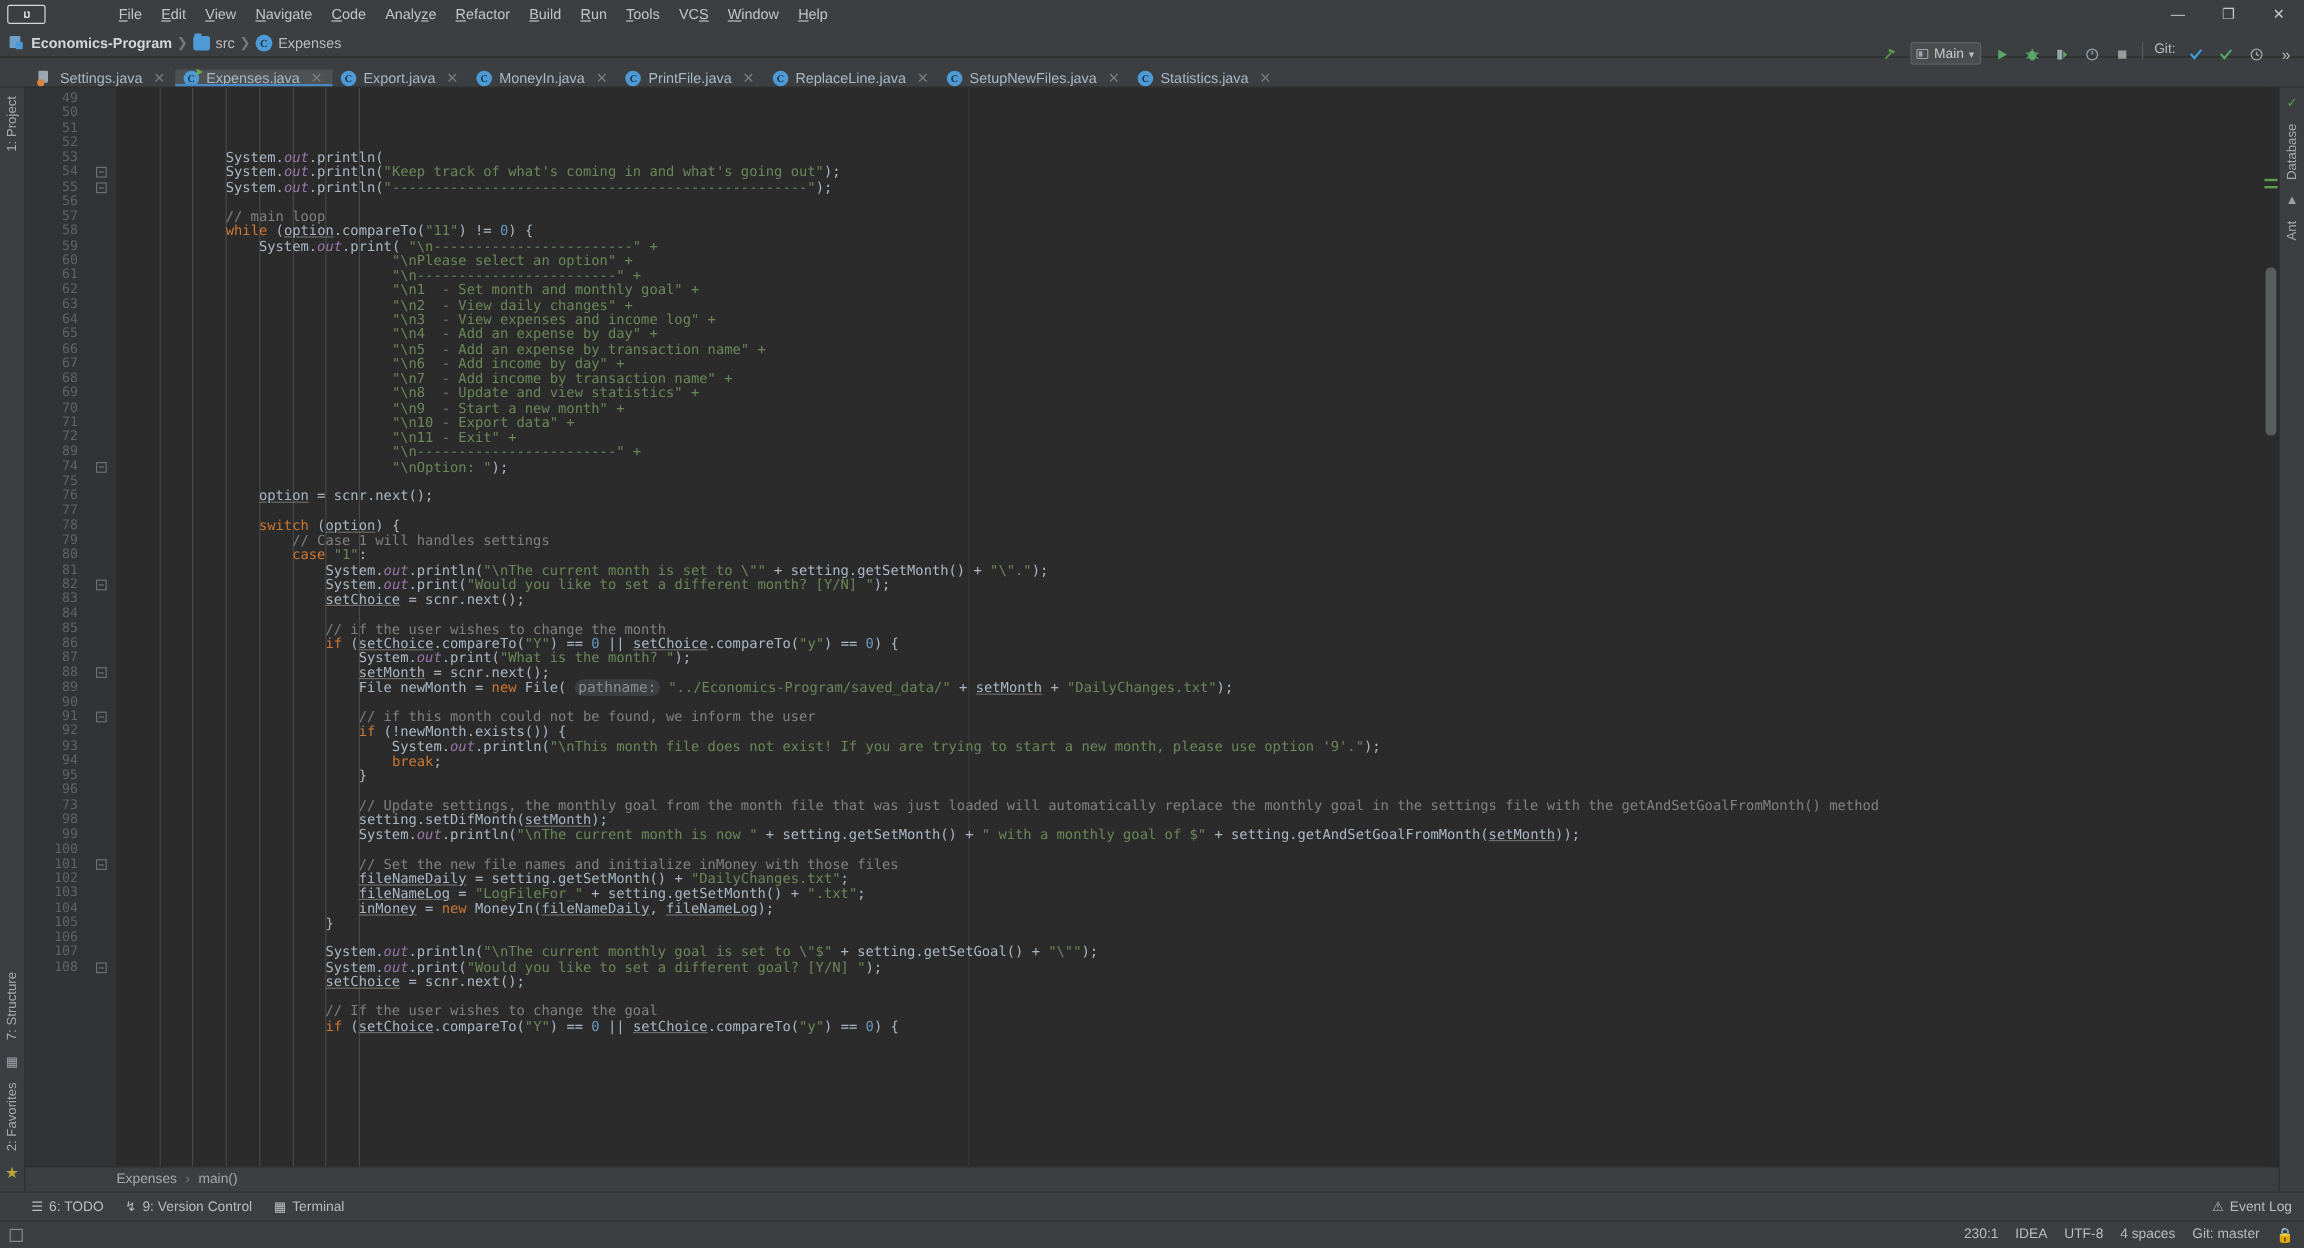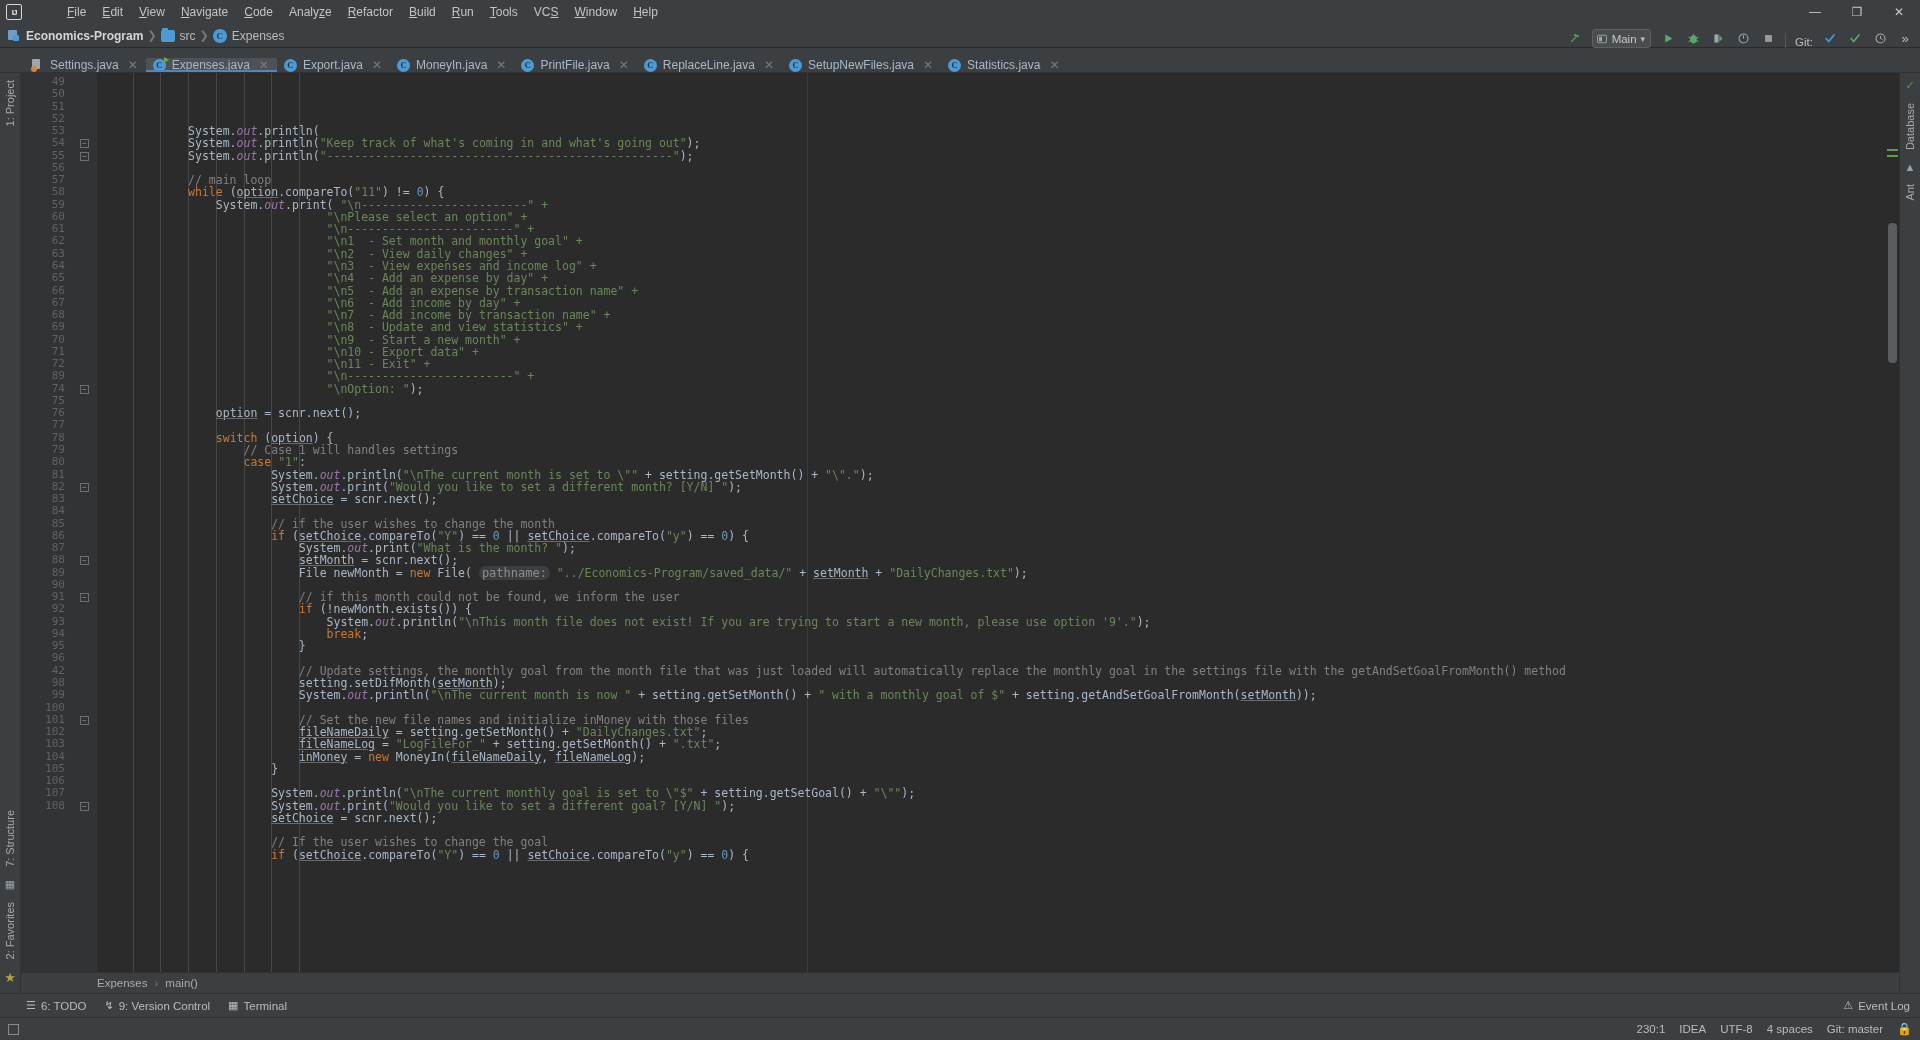--- a/index.html
+++ b/index.html
@@ -15,21 +15,21 @@
   
   .titlebar {
     height: 24px; min-height: 24px;
     background: #3c3f41;
     display: flex; align-items: center;
     font-size: 11.5px; color: #bbbbbb;
     padding-left: 6px;
     position: relative;
   }
   .ij-logo {
-    width: 16px; height: 16px; margin-right: 8px;
+    width: 32px; height: 16px; margin-right: 24px;
     border: 1.5px solid #d8d8d8; border-radius: 2px;
     display: flex; align-items: center; justify-content: center;
     font-size: 8px; font-weight: bold; color: #e8e8e8;
     font-family: Liberation Sans, sans-serif; letter-spacing: -1px;
   }
   .menu-item {
     padding: 3px 8px; color: #c4c4c4; font-size: 12px;
     cursor: default; white-space: nowrap;
   }
   .menu-item u { text-decoration: underline; }
@@ -78,22 +78,22 @@
     background:#4e9ad4; border-radius:1px 1px 0 0;
   }
   .icon-class {
     width: 14px; height: 14px; border-radius: 50%;
     background: #4e9ad4; color: #1c3a52; font-size: 9px; font-weight: bold;
     display: flex; align-items: center; justify-content: center;
     font-family: "Liberation Serif", serif;
   }
 
   .toolbar-right {
-    position: absolute; right: 4px; top: 0; height: 24px;
-    display: flex; align-items: flex-end; gap: 3px;
+    position: absolute; right: 4px; top: 11px; height: 24px;
+    display: flex; align-items: flex-start; gap: 3px;
   }
   .tb-btn {
     width: 22px; height: 20px; display: flex; align-items: center; justify-content: center;
     border-radius: 3px;
   }
   .runcfg {
     display: flex; align-items: center; gap: 4px;
     height: 19px; padding: 0 5px 0 3px;
     border: 1px solid #5e6060; border-radius: 3px;
     background: #4a4d4e; font-size: 11.5px; color: #c8c8c8;
@@ -471,21 +471,21 @@
           <div class="gline">87</div>
           <div class="gline">88<div class="fold">−</div></div>
           <div class="gline">89</div>
           <div class="gline">90</div>
           <div class="gline">91<div class="fold">−</div></div>
           <div class="gline">92</div>
           <div class="gline">93</div>
           <div class="gline">94</div>
           <div class="gline">95</div>
           <div class="gline">96</div>
-          <div class="gline">42</div>
+          <div class="gline">73</div>
           <div class="gline">98</div>
           <div class="gline">99</div>
           <div class="gline">100</div>
           <div class="gline">101<div class="fold">−</div></div>
           <div class="gline">102</div>
           <div class="gline">103</div>
           <div class="gline">104</div>
           <div class="gline">105</div>
           <div class="gline">106</div>
           <div class="gline">107</div>

